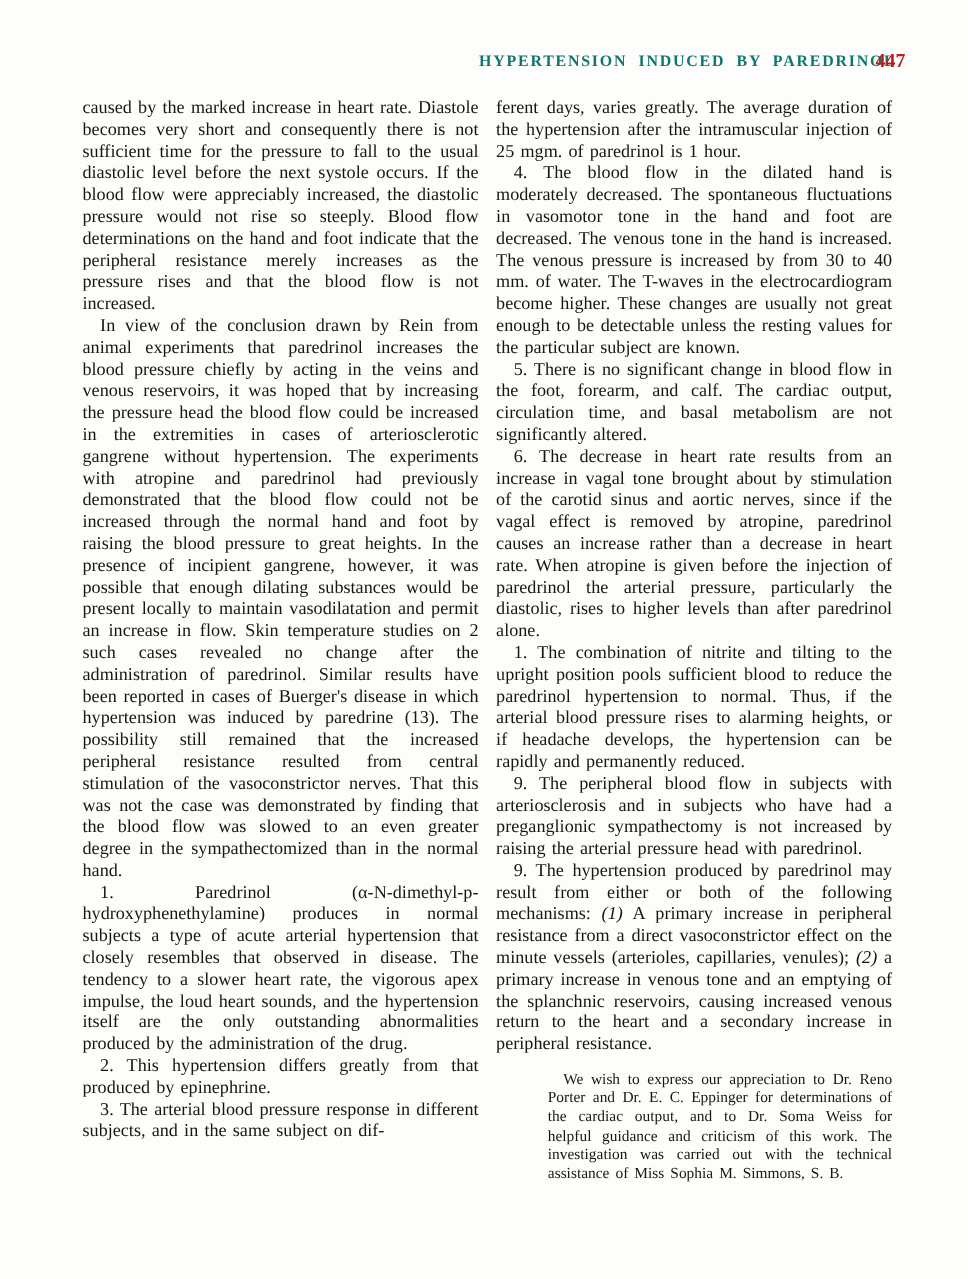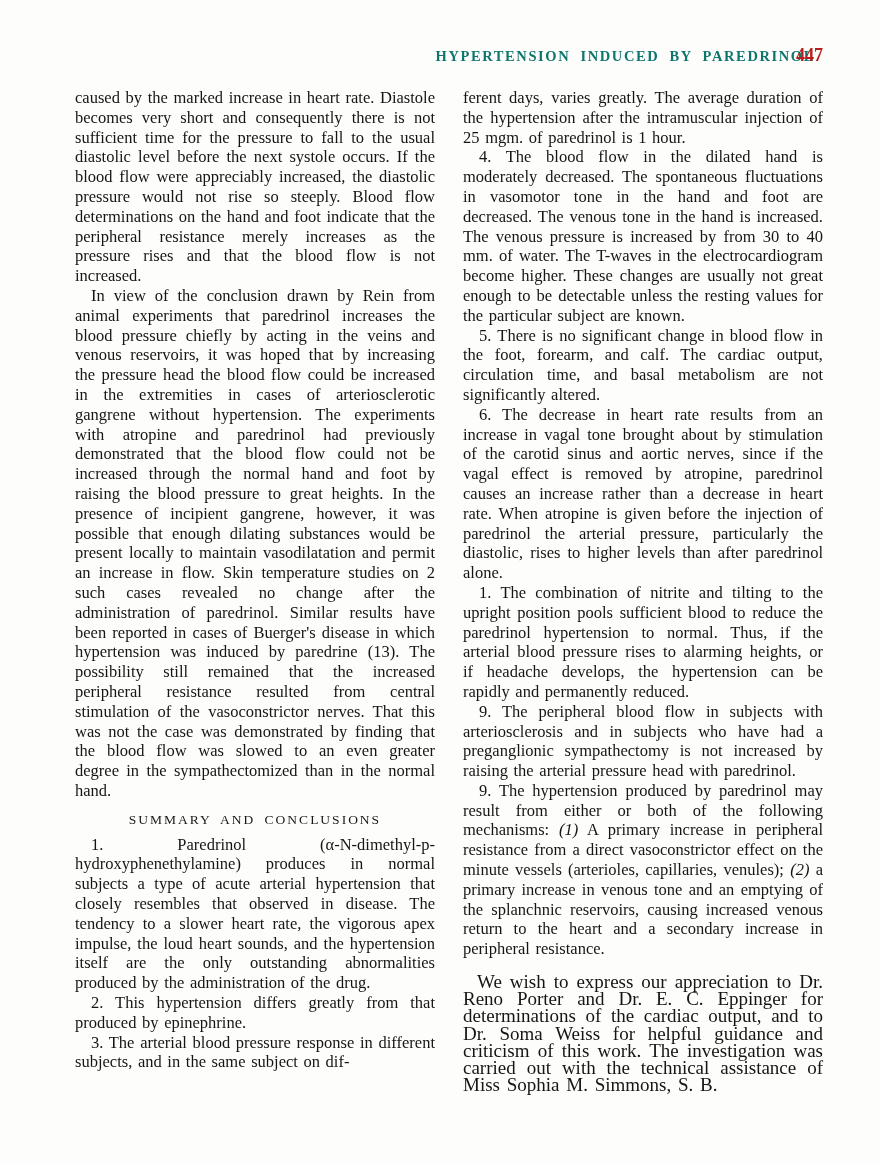--- a/index.html
+++ b/index.html
@@ -37,21 +37,21 @@
     top: -3px;
     font-size: 18px;
     font-weight: bold;
     color: #b91c1c;
   }
   .columns {
     position: absolute;
     top: 88px;
     left: 75px;
     display: flex;
-    gap: 28px;
+    gap: 16px;
   }
   .column { width: 360px; }
   .column p {
     margin: 0;
     text-align: justify;
     font-size: 16.5px;
     line-height: 19.8px;
     word-spacing: 1.5px;
   }
   .column p.indent { text-indent: 16px; }
@@ -61,43 +61,43 @@
     letter-spacing: 2px;
     word-spacing: 4px;
     margin: 11px 0 7px 0;
     font-weight: normal;
     color: #1a1814;
   }
   .acknowledgment {
     margin-top: 14px;
   }
   .acknowledgment p {
-    font-size: 19px;
+    font-size: 14px;
     line-height: 17.2px;
     text-indent: 14px;
     word-spacing: 2px;
+    margin-left: 47px;
   }
   .italic-marker { font-style: italic; }
 </style>
 </head>
 <body>
 
 <div class="page">
 
   <div class="running-header">
     <div class="running-title">HYPERTENSION INDUCED BY PAREDRINOL</div>
     <div class="page-number">447</div>
   </div>
 
   <div class="columns">
 
     <div class="column">
       <p>caused by the marked increase in heart rate. Diastole becomes very short and consequently there is not sufficient time for the pressure to fall to the usual diastolic level before the next systole occurs. If the blood flow were appreciably increased, the diastolic pressure would not rise so steeply. Blood flow determinations on the hand and foot indicate that the peripheral resistance merely increases as the pressure rises and that the blood flow is not increased.</p>
       <p class="indent">In view of the conclusion drawn by Rein from animal experiments that paredrinol increases the blood pressure chiefly by acting in the veins and venous reservoirs, it was hoped that by increasing the pressure head the blood flow could be increased in the extremities in cases of arteriosclerotic gangrene without hypertension. The experiments with atropine and paredrinol had previously demonstrated that the blood flow could not be increased through the normal hand and foot by raising the blood pressure to great heights. In the presence of incipient gangrene, however, it was possible that enough dilating substances would be present locally to maintain vasodilatation and permit an increase in flow. Skin temperature studies on 2 such cases revealed no change after the administration of paredrinol. Similar results have been reported in cases of Buerger's disease in which hypertension was induced by paredrine (13). The possibility still remained that the increased peripheral resistance resulted from central stimulation of the vasoconstrictor nerves. That this was not the case was demonstrated by finding that the blood flow was slowed to an even greater degree in the sympathectomized than in the normal hand.</p>
-      <h2 class="section-heading">SUMMARY AND CONCLUSIONS</h2>
       <p class="indent">1. Paredrinol (α-N-dimethyl-p-hydroxyphenethylamine) produces in normal subjects a type of acute arterial hypertension that closely resembles that observed in disease. The tendency to a slower heart rate, the vigorous apex impulse, the loud heart sounds, and the hypertension itself are the only outstanding abnormalities produced by the administration of the drug.</p>
       <p class="indent">2. This hypertension differs greatly from that produced by epinephrine.</p>
       <p class="indent">3. The arterial blood pressure response in different subjects, and in the same subject on dif-</p>
     </div>
 
     <div class="column">
       <p>ferent days, varies greatly. The average duration of the hypertension after the intramuscular injection of 25 mgm. of paredrinol is 1 hour.</p>
       <p class="indent">4. The blood flow in the dilated hand is moderately decreased. The spontaneous fluctuations in vasomotor tone in the hand and foot are decreased. The venous tone in the hand is increased. The venous pressure is increased by from 30 to 40 mm. of water. The T-waves in the electrocardiogram become higher. These changes are usually not great enough to be detectable unless the resting values for the particular subject are known.</p>
       <p class="indent">5. There is no significant change in blood flow in the foot, forearm, and calf. The cardiac output, circulation time, and basal metabolism are not significantly altered.</p>
       <p class="indent">6. The decrease in heart rate results from an increase in vagal tone brought about by stimulation of the carotid sinus and aortic nerves, since if the vagal effect is removed by atropine, paredrinol causes an increase rather than a decrease in heart rate. When atropine is given before the injection of paredrinol the arterial pressure, particularly the diastolic, rises to higher levels than after paredrinol alone.</p>

